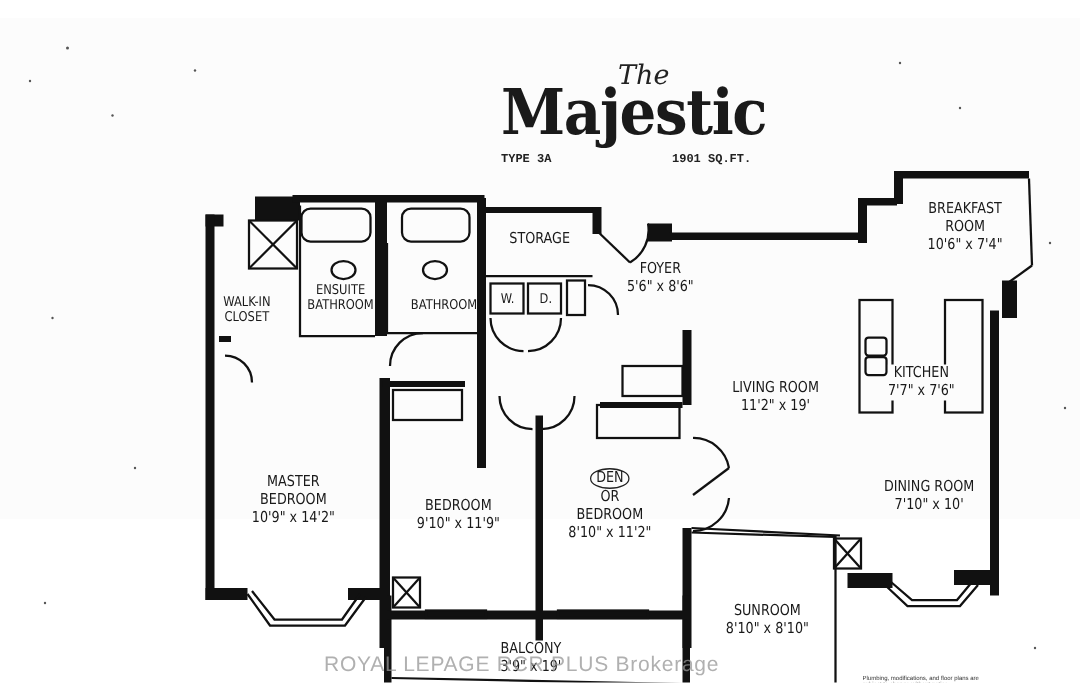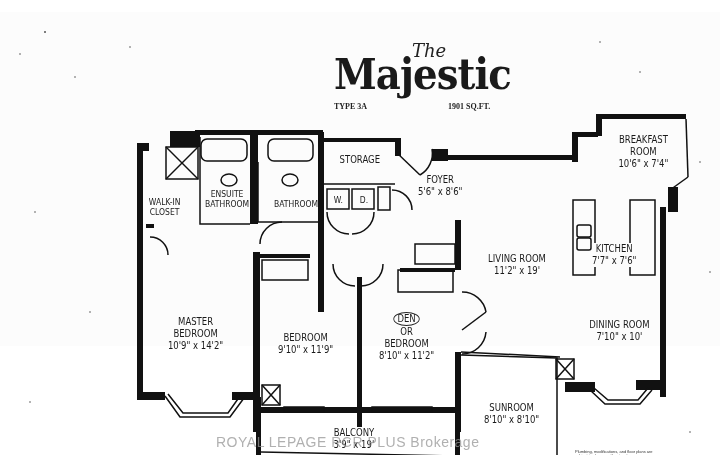--- a/index.html
+++ b/index.html
@@ -1,21 +1,21 @@
 <!DOCTYPE html>
 <html><head>
   <meta charset="utf-8">
   <style>
     html, body { margin: 0; padding: 0; background: #ffffff; }
     body { width: 720px; height: 455px; overflow: hidden; position: relative; font-family: "Liberation Sans", sans-serif; }
     .page { position: absolute; left: 0; top: 12px; width: 720px; height: 334px; background: #fcfcfc; }
     svg.plan { position: absolute; left: 0; top: 0; }
     .title-the { position: absolute; left: 412px; top: 28px; font-family: "DejaVu Serif", serif; font-style: italic; font-size: 18px; color: #222; }
     .title-main { position: absolute; left: 334px; top: 38px; font-family: "DejaVu Serif", serif; font-weight: bold; font-size: 42px; color: #1a1a1a; letter-spacing: -1px; transform: scaleX(0.92); transform-origin: left; }
-    .subtitle { position: absolute; top: 90px; font-family: Liberation Serif, serif; font-weight: bold; font-size: 8px; color: #222; }
+    .subtitle { position: absolute; top: 90px; font-family: Liberation Mono, monospace; font-weight: bold; font-size: 8px; color: #222; }
     .room-label { position: absolute; font-family: "DejaVu Sans", sans-serif; font-size: 10px; color: #1a1a1a; text-align: center; line-height: 12px; transform: scaleX(0.85); white-space: nowrap; }
     .small-label { font-size: 9px; line-height: 10px; }
     .watermark { position: absolute; left: 216px; top: 422px; font-family: "Liberation Sans", sans-serif; font-size: 14px; color: rgba(150,150,150,0.75); letter-spacing: 0.5px; white-space: nowrap; }
     .fineprint { position: absolute; left: 575px; top: 438px; font-size: 4px; line-height: 4px; color: #333; width: 80px; }
   </style>
 </head>
 <body>
 
 <div class="page">
 

